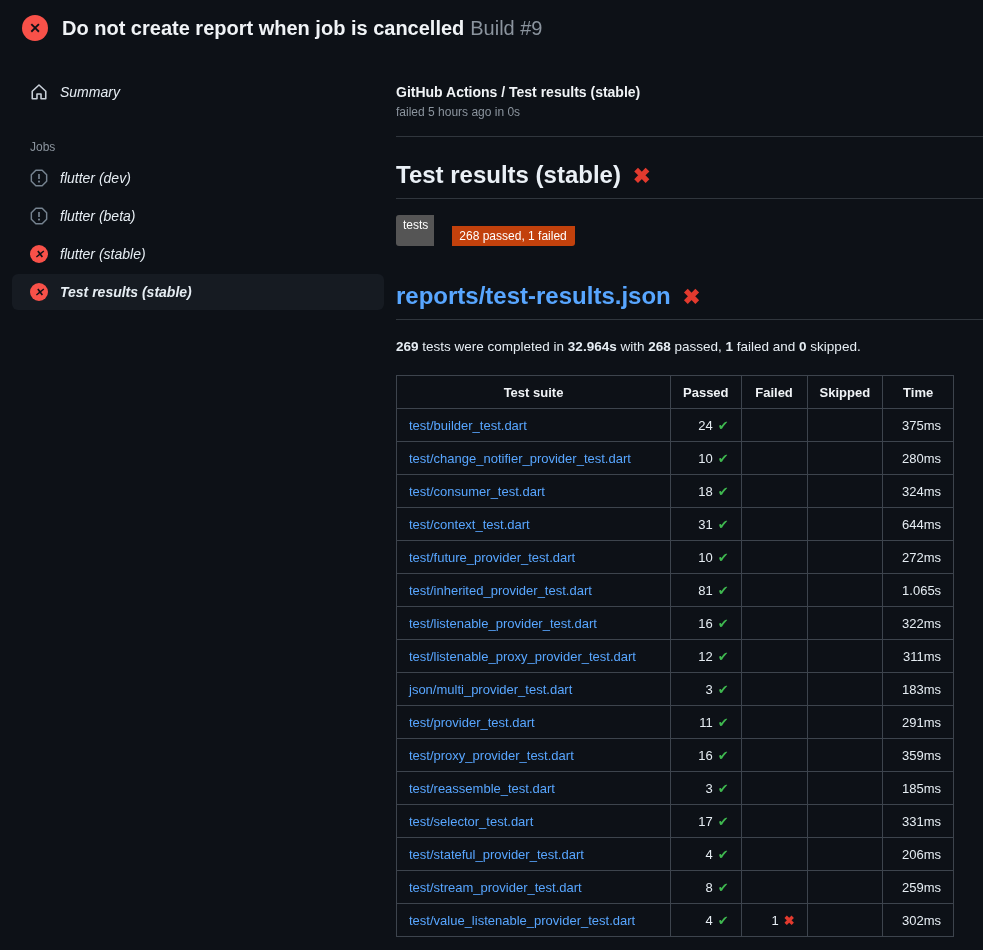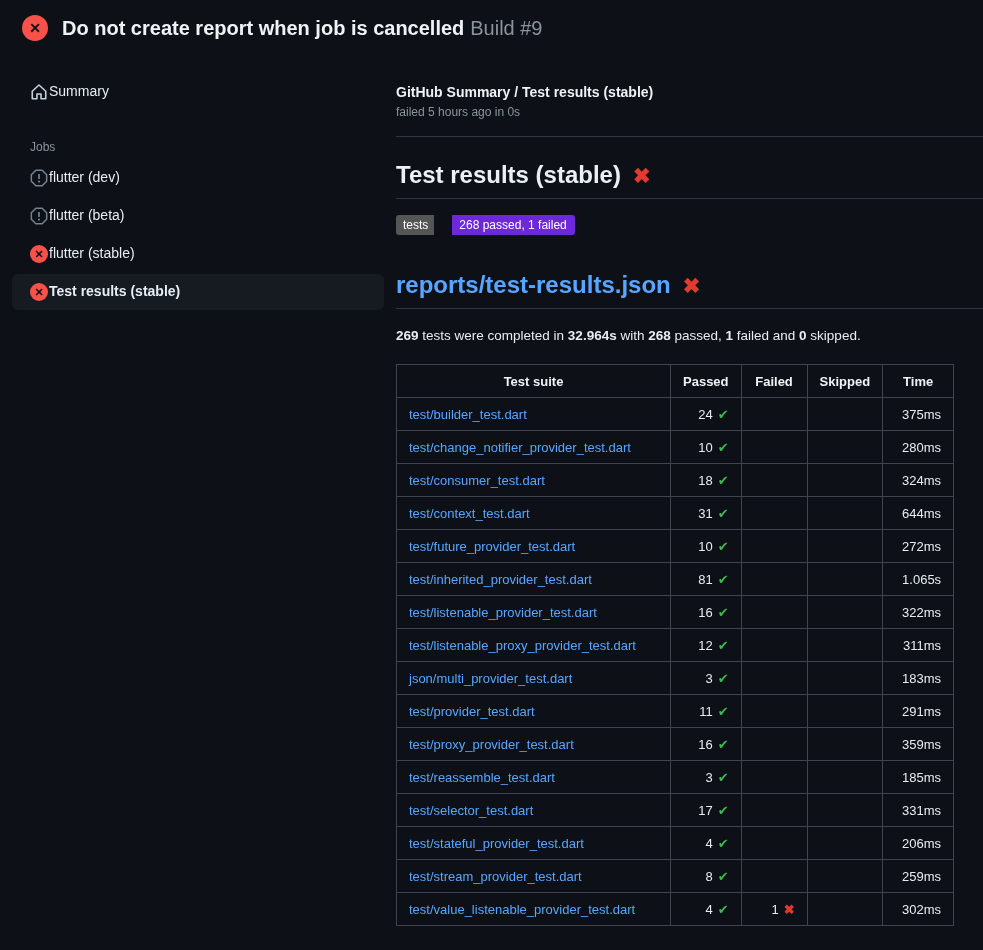--- a/index.html
+++ b/index.html
@@ -19,43 +19,43 @@
   .x-circle.lg { width:26px; height:26px; font-size:14px; }
   .x-circle.sm { width:18px; height:18px; font-size:11px; }
   .app-title { font-size:20px; font-weight:700; color:#f0f3f6; }
   .app-build { font-size:20px; font-weight:400; color:#8b949e; margin-left:2px; }
 
   
   .layout { display:flex; align-items:flex-start; }
 
   
   .sidebar { flex:0 0 396px; width:396px; padding-top:24px; }
-  .side-item { display:flex; align-items:flex-start; gap:1px;
-    margin:0 12px; padding:9px 18px; border-radius:6px; font-size:14px; color:#e6edf3; cursor:pointer; }
+  .side-item { display:flex; align-items:center; gap:12px;
+    margin:0 12px; padding:9px 18px; border-radius:6px; font-size:14px; color:#e6edf3; cursor:pointer;font-style:italic; }
   .side-item.selected { background:#161b22; font-weight:700; }
   .side-section-label { color:#8b949e; font-size:12px; margin:30px 0 6px 30px; }
   .side-item + .side-item { margin-top:2px; }
   .icon-18 { width:18px; height:18px; flex:0 0 auto; display:inline-flex; }
 
   
   .main { flex:1 1 auto; padding:34px 0 0 0; }
   .crumb-title { font-size:14px; font-weight:700; color:#f0f3f6; }
   .crumb-sub { font-size:12px; color:#8b949e; margin-top:5px; }
   .top-divider { border:none; border-top:1px solid #30363d; margin:17px 0 0 0; }
 
   .section-heading { display:flex; align-items:center; gap:12px;
     margin-top:24px; padding-bottom:9px; border-bottom:1px solid #30363d; }
   .section-heading .h-text { font-size:24px; font-weight:600; color:#eaf0f6; }
   .section-heading .h-link { font-size:24px; font-weight:600; color:#58a6ff; }
   .cross-mark { color:#e23a2e; font-size:21px; font-weight:700; line-height:1; }
 
   .badge { display:inline-flex; margin-top:16px; border-radius:3px; overflow:hidden;
     font-size:12px; font-weight:400; line-height:1;gap:18px; }
   .badge .badge-label { background:#555555; color:#ffffff; padding:4px 6px 4px 7px; }
-  .badge .badge-value { background:#6d28d9; color:#ffffff; padding:4px 8px 4px 7px; }
+  .badge .badge-value { background:#c2410c; color:#ffffff; padding:4px 8px 4px 7px;margin-top:11px; }
 
   .report-heading { margin-top:36px; }
 
   .summary-line { margin:19px 0 0 0; font-size:13.5px; color:#e6edf3; }
   .summary-line b { font-weight:700;text-align:right; }
 
   
   table.results { border-collapse:collapse; margin-top:21px; font-size:13px; table-layout:fixed; }
   .results th, .results td { border:1px solid #3d444d; padding:0 12px; height:33px; }
   .results th { font-weight:700; color:#f0f3f6; text-align:center; }
@@ -114,21 +114,21 @@
           <span>flutter (stable)</span>
         </div>
         <div class="side-item selected">
           <span class="x-circle sm">✕</span>
           <span>Test results (stable)</span>
         </div>
       </div>
   </div>
 
   <div class="main">
-    <div class="crumb-title">GitHub Summary / Test results (stable)</div>
+    <div class="crumb-title">GitHub Actions / Test results (stable)</div>
     <div class="crumb-sub">failed 5 hours ago in 0s</div>
     <hr class="top-divider">
 
     <div class="section-heading">
       <span class="h-text">Test results (stable)</span>
       <span class="cross-mark">✖</span>
     </div>
 
     <span class="badge">
       <span class="badge-label">tests</span>

